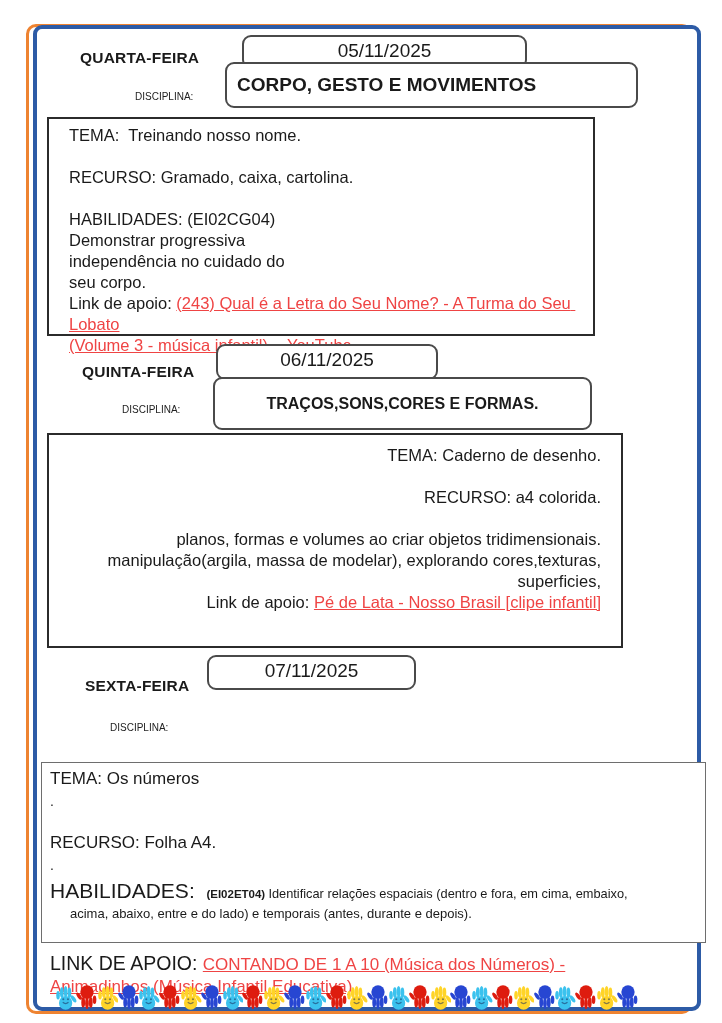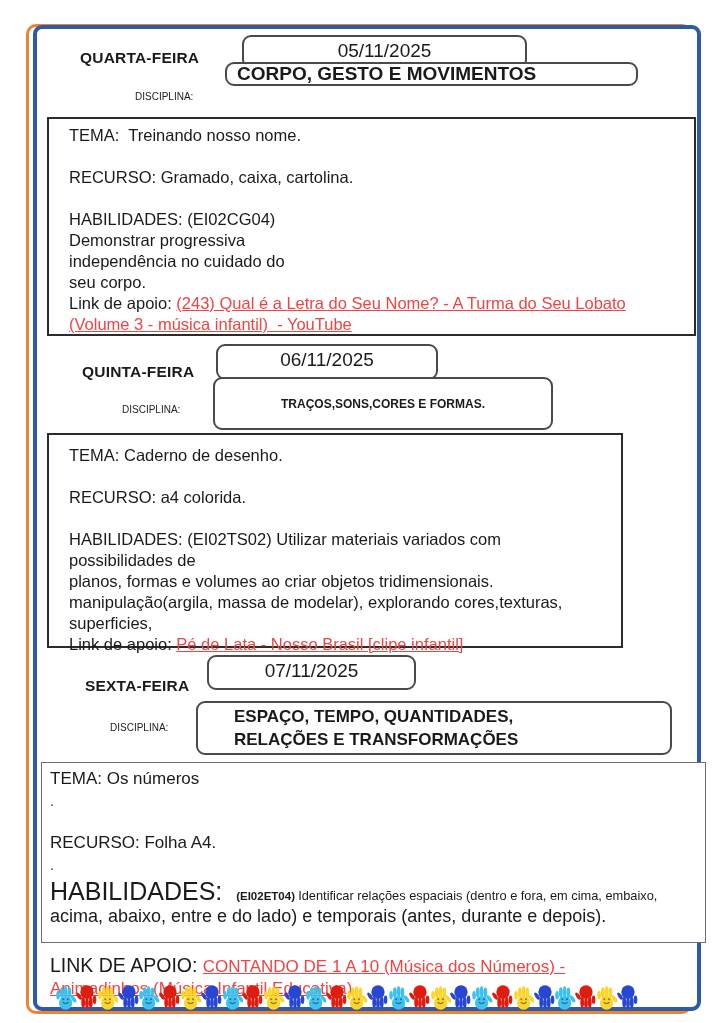--- a/index.html
+++ b/index.html
@@ -31,45 +31,45 @@
   .contentbox{
     background:#fff;border:2px solid #2b2b2b;box-sizing:border-box;
     font-size:16.5px;line-height:21px;padding:6px 20px;
   }
   .line{white-space:pre-wrap;}
   .gap{height:21px;}
   .doclink{color:#ef4444;text-decoration:underline;cursor:pointer;}
   
   .s1-day{left:80px;top:49px;}
   .s1-date{left:242px;top:35px;width:285px;height:34px;}
-  .s1-disc{left:225px;top:62px;width:413px;height:24px;font-size:19px;padding-left:10px;}
+  .s1-disc{left:225px;top:62px;width:413px;height:46px;font-size:19px;padding-left:10px;}
   .s1-dl{left:135px;top:91px;}
-  .s1-box{left:47px;top:117px;width:649px;height:219px;}
+  .s1-box{left:47px;top:117px;width:548px;height:219px;}
   
   .s2-day{left:82px;top:363px;}
   .s2-date{left:216px;top:344px;width:222px;height:36px;}
-  .s2-disc{left:213px;top:377px;width:340px;height:53px;font-size:12px;justify-content:center;text-align:center;}
+  .s2-disc{left:213px;top:377px;width:379px;height:53px;font-size:16px;justify-content:center;text-align:center;}
   .s2-dl{left:122px;top:404px;}
-  .s2-box{left:47px;top:433px;width:576px;height:215px;padding-top:10px;}
+  .s2-box{left:47px;top:433px;width:576px;height:215px;padding-top:10px;text-align:right;}
   
   .s3-day{left:85px;top:677px;}
   .s3-date{left:207px;top:655px;width:209px;height:35px;}
   .s3-disc{left:196px;top:701px;width:476px;height:54px;font-size:17px;line-height:23px;padding-left:36px;}
   .s3-dl{left:110px;top:722px;}
   .s3-box{
     left:41px;top:762px;width:665px;height:181px;background:#fff;
     border:1.5px solid #6e6e6e;box-sizing:border-box;padding:5px 8px;
     font-size:17px;line-height:22px;
   }
   .b3-dot{font-size:14px;line-height:22px;}
   .gap3{height:20px;}
-  .b3-hablabel{font-size:25px;}
+  .b3-hablabel{font-size:21px;}
   .b3-code{font-weight:bold;font-size:11.5px;}
   .b3-small{font-size:12.8px;text-align:center;}
-  .b3-smallline{font-size:18px;line-height:18px;}
+  .b3-smallline{font-size:13px;line-height:18px;margin-left:20px;}
   .b3-linkline{margin-top:9px;}
   .b3-linklabel{font-size:19.5px;}
   .b3-link{font-size:17px;}
   
   .hands{position:absolute;left:56px;top:983px;width:610px;height:28px;display:flex;align-items:center;}
   .hand{width:21.6px;height:27px;flex:0 0 auto;margin-left:-0.8px;}
   .hand.down{transform:rotate(180deg);}
   .defs{position:absolute;width:0;height:0;}
 </style>
 </head>
@@ -106,35 +106,28 @@
   </div>
   <div class="abs discbox s2-disc">
     <span>TRAÇOS,SONS,CORES E FORMAS.</span>
   </div>
   <div class="abs disclabel s2-dl">DISCIPLINA:</div>
   <div class="abs contentbox s2-box">
     <div class="line">TEMA: Caderno de desenho.</div>
     <div class="gap"></div>
     <div class="line">RECURSO: a4 colorida.</div>
     <div class="gap"></div>
-    <div class="line">HABILIDADES: (EI02TS02) Utilizar materiais variados com possibilidades de</div>
     <div class="line">planos, formas e volumes ao criar objetos tridimensionais.</div>
     <div class="line">manipulação(argila, massa de modelar), explorando cores,texturas, superficies,</div>
     <div class="line"><span>Link de apoio: </span><a class="doclink">Pé de Lata - Nosso Brasil [clipe infantil]</a></div>
   </div>
 
   <div class="abs day s3-day">SEXTA-FEIRA</div>
   <div class="abs datebox s3-date">
     <span>07/11/2025</span>
-  </div>
-  <div class="abs discbox s3-disc">
-    <div>
-      <div>ESPAÇO, TEMPO, QUANTIDADES,</div>
-      <div>RELAÇÕES E TRANSFORMAÇÕES</div>
-    </div>
   </div>
   <div class="abs disclabel s3-dl">DISCIPLINA:</div>
   <div class="abs s3-box">
     <div class="line">TEMA: Os números</div>
     <div class="line b3-dot">.</div>
     <div class="gap3"></div>
     <div class="line">RECURSO: Folha A4.</div>
     <div class="line b3-dot">.</div>
     <div class="line" style="margin-top:4px;"><span class="b3-hablabel">HABILIDADES:  </span><span class="b3-code">(EI02ET04) </span><span class="b3-small">Identificar relações espaciais (dentro e fora, em cima, embaixo,</span></div>
     <div class="line b3-smallline">acima, abaixo, entre e do lado) e temporais (antes, durante e depois).</div>

